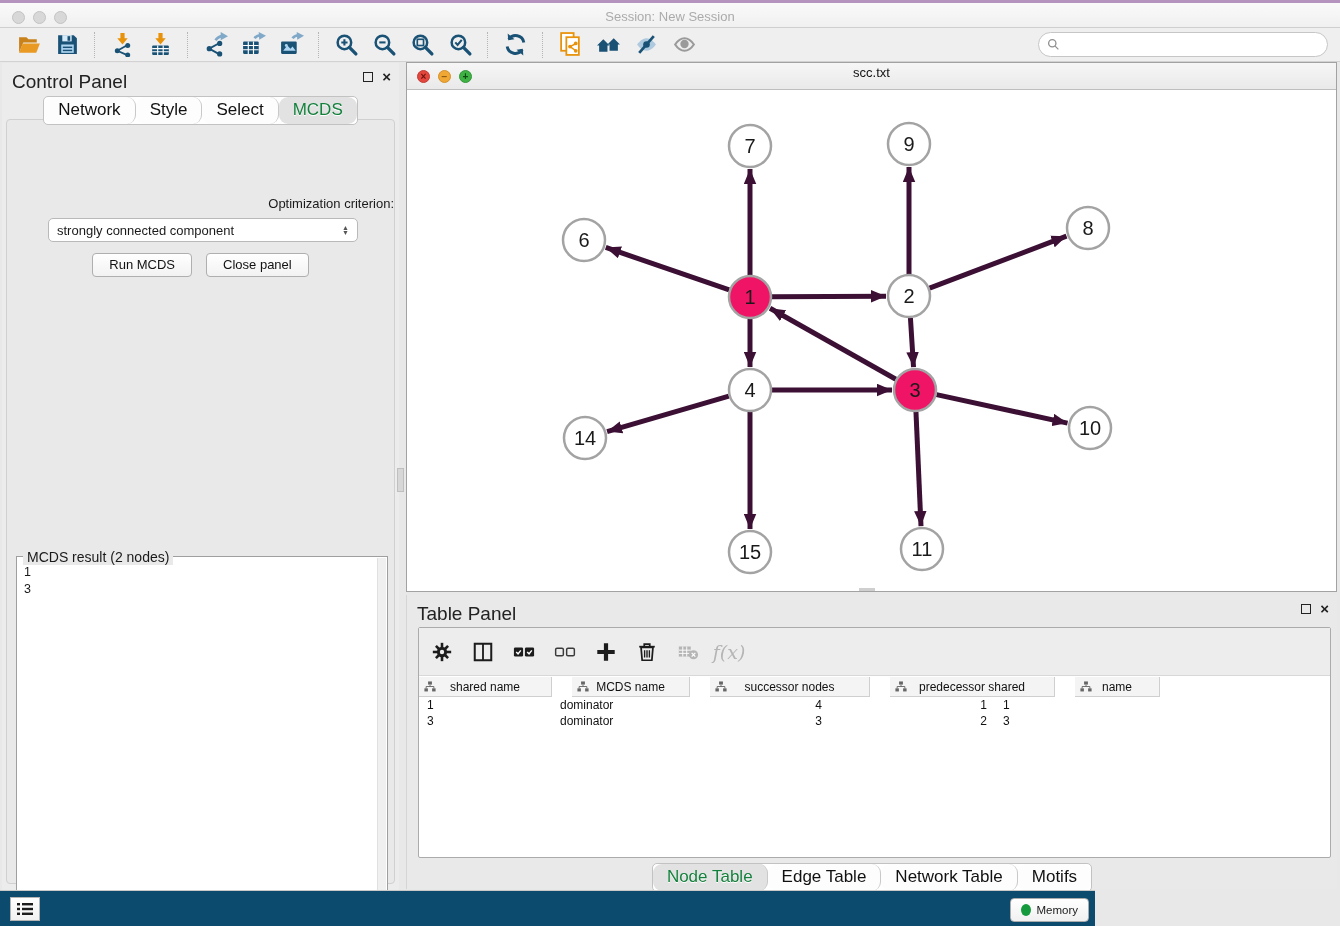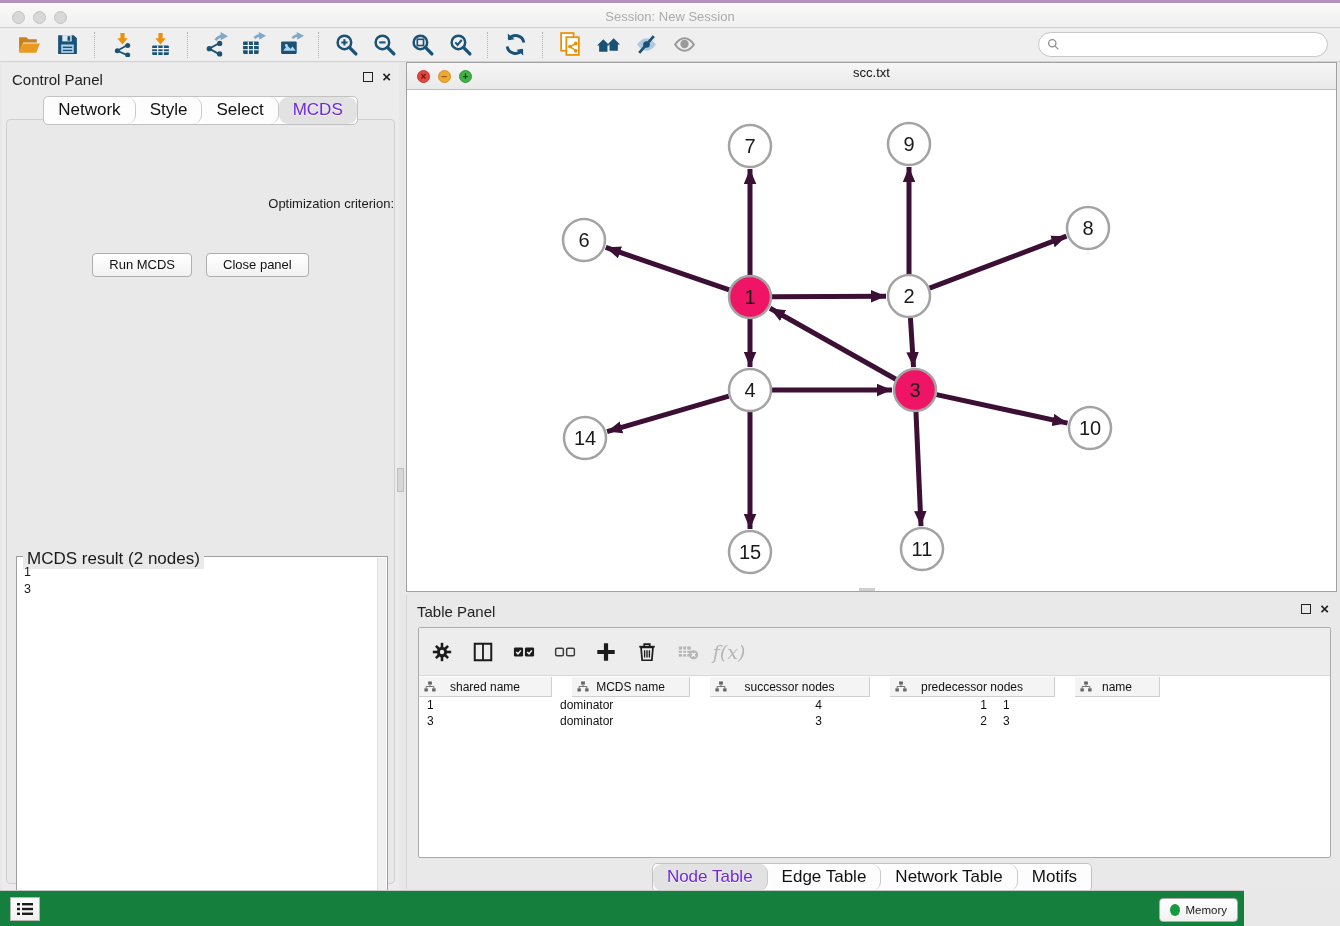--- a/index.html
+++ b/index.html
@@ -40,33 +40,33 @@
     display:flex; align-items:center; padding-left:8px;
   }
   .searchbox input { border:none; outline:none; flex:1; font-size:12px; background:transparent; }
   .mag { width:13px; height:13px; margin-right:5px; }
   
   .control-panel {
     position:absolute; left:2px; top:63px; width:397px; height:827px;
     background:#ECECEC;
   }
   .panel-header { position:relative; height:30px; }
-  .panel-title { position:absolute; left:10px; top:8px; font-size:15px; color:#222; }
+  .panel-title { position:absolute; left:10px; top:8px; font-size:19px; color:#222; }
   .win-icons { position:absolute; right:8px; top:8px; display:flex; gap:9px; align-items:center; }
   .float-ic { width:10px; height:10px; border:1.6px solid #222; }
   .close-ic { font-size:15px; font-weight:bold; color:#222; line-height:11px; }
   .cp-tabs { position:absolute; left:0; top:33px; width:100%; display:flex; justify-content:center; z-index:2; }
   .tabseg { display:flex; border-radius:5px; overflow:hidden; border:1px solid #C2C2C2; background:#fff; }
   .tabseg .tab {
     padding:3px 14px 4px; font-size:17px; background:#FDFDFD; color:#111;
     border-right:1px solid #C9C9C9;
     border-radius:9px;
   }
   .tabseg .tab:last-child { border-right:none; }
-  .tabseg .tab.sel { background:#E2E2E2; color:#6d28d9; text-shadow:0 1px 0 #fff; }
+  .tabseg .tab.sel { background:#E2E2E2; color:#15803d; text-shadow:0 1px 0 #fff; }
   .cp-content {
     position:absolute; left:4px; top:56px; width:389px; height:765px;
     background:#E9E9E9; border:1px solid #D0D0D0; border-radius:4px;
   }
   .opt-label { position:absolute; left:0; width:100%; top:76px; text-align:right; font-size:13px; }
   .criterion {
     position:absolute; left:41px; top:98px; width:310px; height:24px;
     background:#fff; border:1px solid #B9B9B9; border-radius:5px;
     display:flex; align-items:center; padding:0 8px; font-size:13px;
   }
@@ -74,21 +74,21 @@
   .cp-buttons { position:absolute; left:0; top:133px; width:100%; display:flex; justify-content:center; gap:14px; }
   .btn {
     background:linear-gradient(#FFFFFF,#F2F2F2); border:1px solid #AFAFAF; border-radius:4px;
     font-size:13px; padding:3px 16px 4px; color:#111;
   }
   .result-box {
     position:absolute; left:9px; top:436px; width:372px; height:372px;
     border:1px solid #9F9F9F; background:#fff;
   }
   .result-legend {
-    position:absolute; left:6px; top:-8px; background:#E9E9E9; padding:0 4px; font-size:17px;
+    position:absolute; left:6px; top:-8px; background:#E9E9E9; padding:0 4px; font-size:14px;
   }
   .result-text { position:absolute; left:7px; top:7px; font-size:12.5px; line-height:17px; white-space:pre-line; }
   .result-scroll { position:absolute; right:1px; top:1px; bottom:1px; width:9px; background:#F0F0F0; border-left:1px solid #E0E0E0; }
   .split-grip { position:absolute; left:397px; top:468px; width:7px; height:24px; background:#D7D7D7; border:1px solid #BFBFBF; }
   
   .net-window {
     position:absolute; left:406px; top:62px; width:931px; height:530px;
     background:#fff; border:1px solid #A2A2A2;
   }
   .net-titlebar {
@@ -124,22 +124,22 @@
     position:relative; background:#F4F4F4; border-right:1px solid #CFCFCF; border-bottom:1px solid #CFCFCF;
     font-size:12px; display:flex; align-items:center; justify-content:center; color:#111;
   }
   .th .oc { position:absolute; left:5px; top:4px; }
   .t-body { position:absolute; left:0; top:69px; }
   .tr { display:flex; height:16px; }
   .td { font-size:12px; line-height:16px; padding:0 8px; overflow:hidden; color:#111; }
   .tp-tabs { position:absolute; left:0; top:268px; width:100%; display:flex; justify-content:center; }
   
   .status-bar {
-    position:absolute; left:0; top:890px; width:1244px; height:36px;
-    background:#15803d; border-top:1px solid #C9C9C9;padding-left:32px;
+    position:absolute; left:0; top:890px; width:1095px; height:36px;
+    background:#0c4a6e; border-top:1px solid #C9C9C9;padding-left:32px;
   }
   .task-btn {
     position:absolute; left:10px; top:6px; width:30px; height:24px;
     background:linear-gradient(#FFF,#F1F1F1); border:1px solid #B5B5B5;
     display:flex; align-items:center; justify-content:center;
   }
   .mem-btn {
     position:absolute; right:6px; top:7px; height:24px; padding:0 10px;
     background:linear-gradient(#FFF,#F1F1F1); border:1px solid #ABABAB; border-radius:4px;
     display:flex; align-items:center; gap:5px; font-size:11.5px;
@@ -314,20 +314,27 @@
   <div class="cp-tabs">
     <div class="tabseg">
       <span class="tab">Network</span>
       <span class="tab">Style</span>
       <span class="tab">Select</span>
       <span class="tab sel">MCDS</span>
     </div>
   </div>
   <div class="cp-content">
     <div class="opt-label">Optimization criterion:</div>
+    <div class="criterion">
+      <span>strongly connected component</span>
+      <span class="stepper">
+          <span>▲</span>
+          <span>▼</span>
+        </span>
+    </div>
     <div class="cp-buttons">
       <button class="btn">Run MCDS</button>
       <button class="btn">Close panel</button>
     </div>
     <div class="result-box">
       <span class="result-legend">MCDS result (2 nodes)</span>
       <div class="result-text">1
 3</div>
       <div class="result-scroll"></div>
     </div>
@@ -493,21 +500,21 @@
           </svg>
           <span>successor nodes</span>
         </div>
         <div class="th" style="width: 165px;">
           <svg class="oc" width="12" height="11" viewBox="0 0 13 12">
             <path d="M6.5 4v2M2.3 8V6h8.4v2" stroke="#666" fill="none"></path>
             <rect x="4.4" y="0.5" width="4.2" height="3.4" fill="#666"></rect>
             <rect x="0.4" y="8" width="3.8" height="3.4" fill="#666"></rect>
             <rect x="8.8" y="8" width="3.8" height="3.4" fill="#666"></rect>
           </svg>
-          <span>predecessor nodes</span>
+          <span>predecessor shared</span>
         </div>
         <div class="th" style="width: 85px;">
           <svg class="oc" width="12" height="11" viewBox="0 0 13 12">
             <path d="M6.5 4v2M2.3 8V6h8.4v2" stroke="#666" fill="none"></path>
             <rect x="4.4" y="0.5" width="4.2" height="3.4" fill="#666"></rect>
             <rect x="0.4" y="8" width="3.8" height="3.4" fill="#666"></rect>
             <rect x="8.8" y="8" width="3.8" height="3.4" fill="#666"></rect>
           </svg>
           <span>name</span>
         </div>

